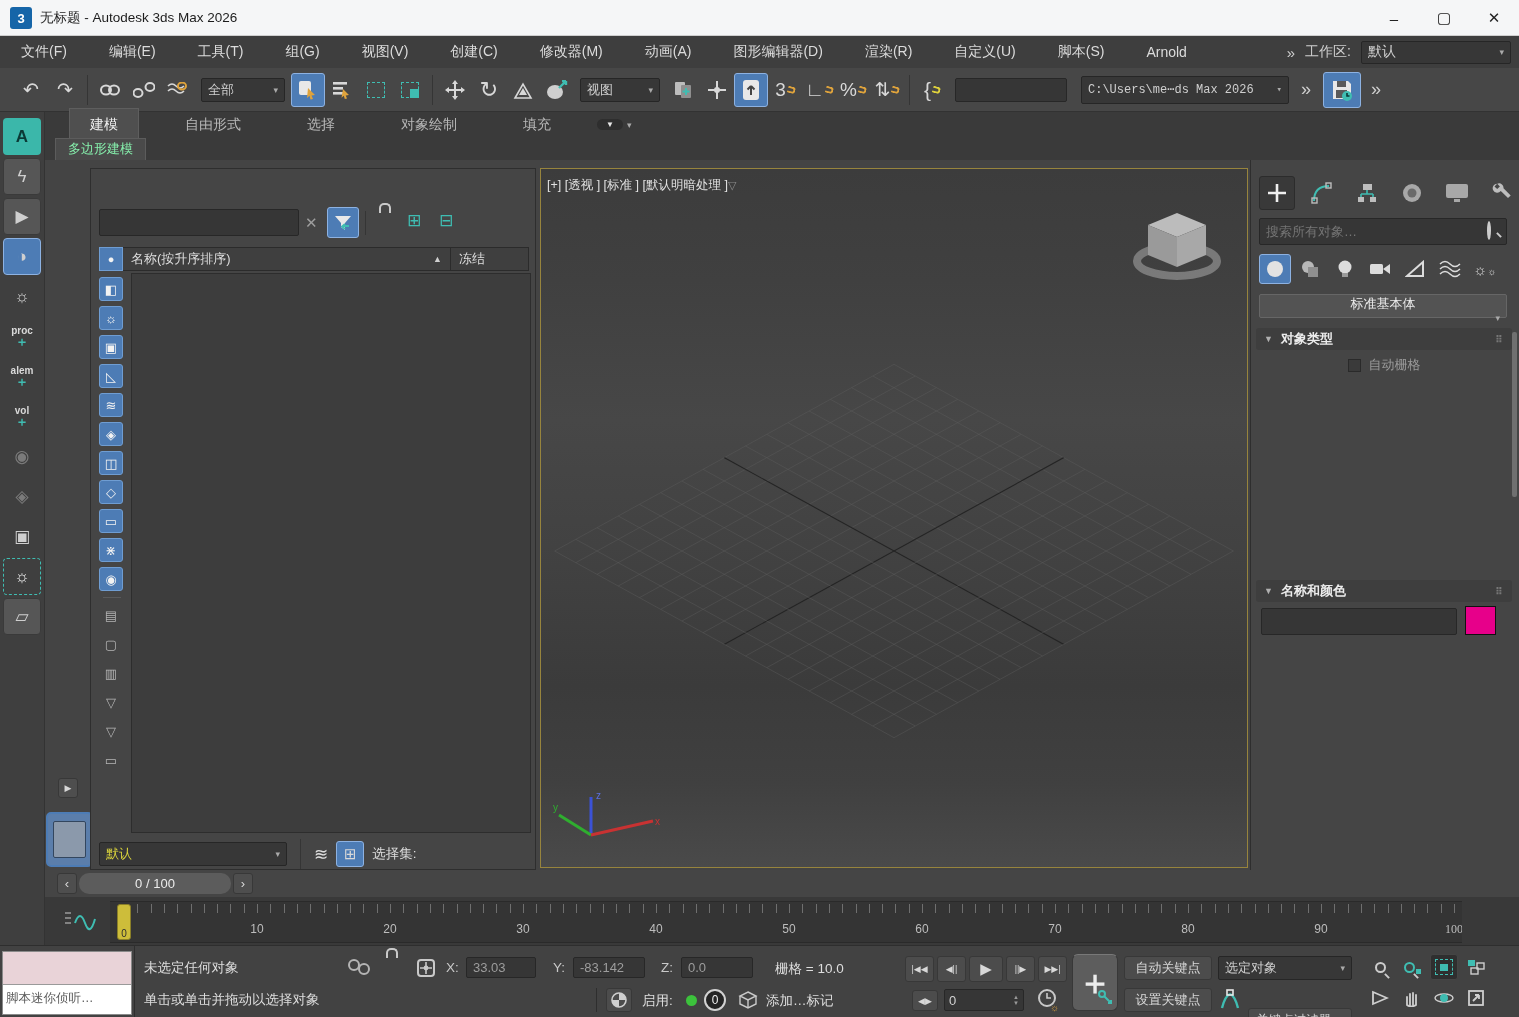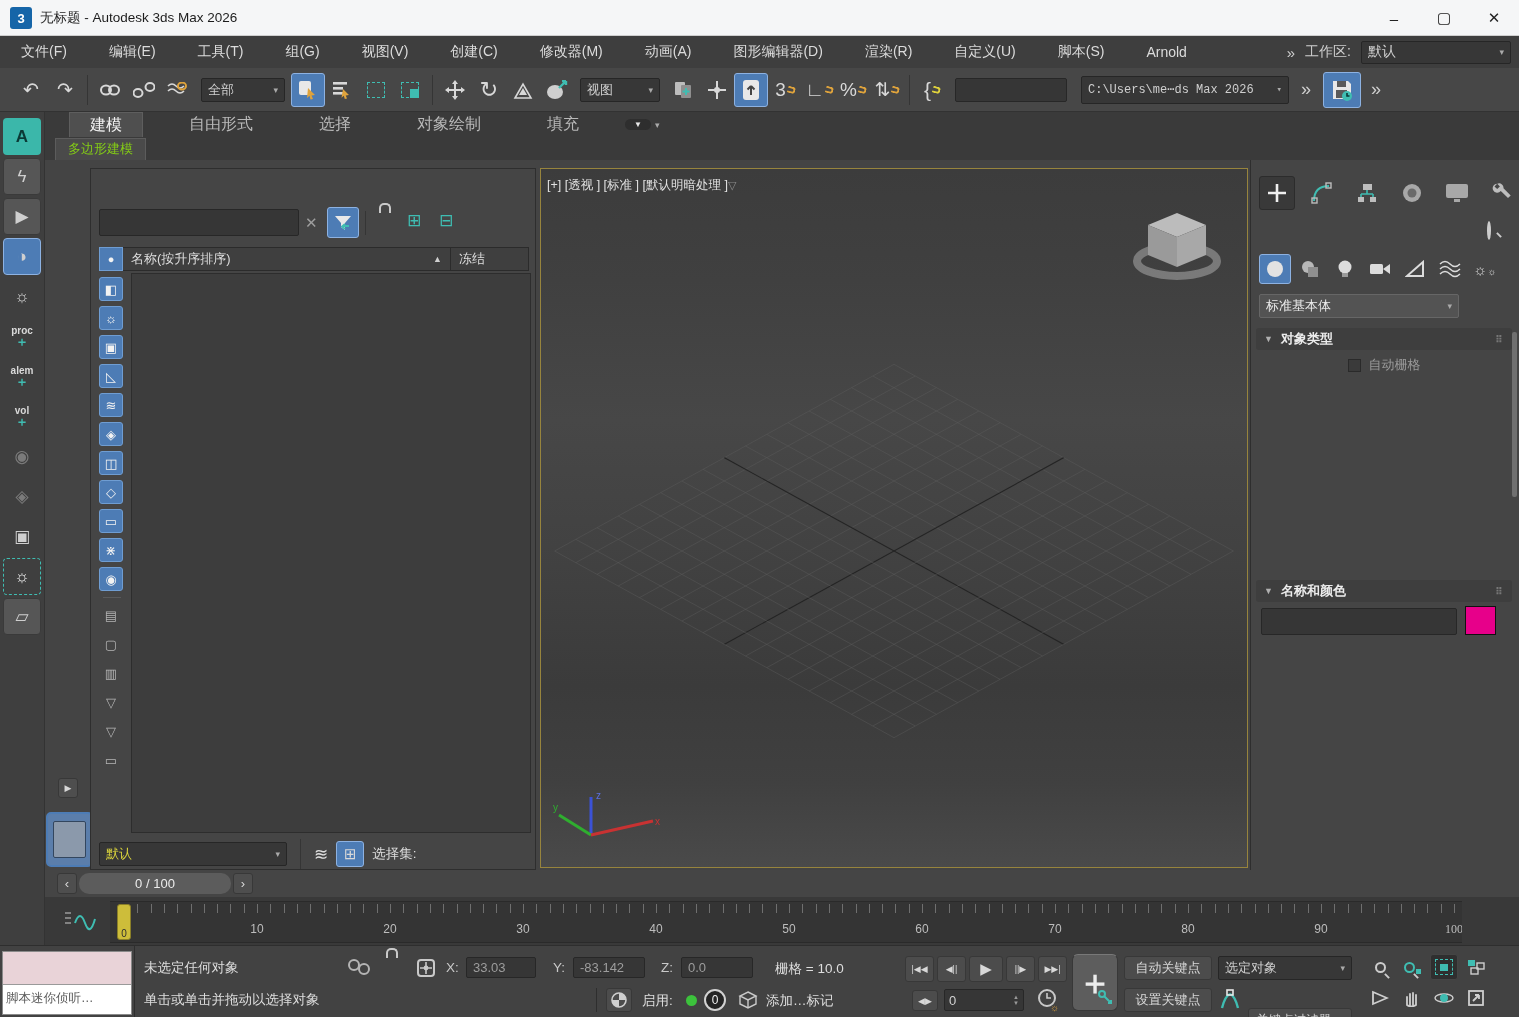--- a/index.html
+++ b/index.html
@@ -21,23 +21,23 @@
   #titlebar{left:0;top:0;width:1519px;height:36px;background:#f5f6f7;color:#1c1c1c;border-bottom:1px solid #cfcfcf;}
   .winbtn{width:50px;height:36px;display:flex;align-items:center;justify-content:center;font-size:15px;color:#222;}
   
   #menubar{left:0;top:36px;width:1519px;height:32px;background:#3e3e3e;font-size:14px;}
   .menu-item{padding:0 21px;height:32px;display:flex;align-items:center;color:#dcdcdc;}
   
   #toolbar{left:0;top:68px;width:1519px;height:44px;background:#474747;border-bottom:1px solid #323232;padding-left:14px;}
   .hook{display:inline-block;width:7px;height:8px;border:2px solid #dfa33c;border-bottom:0;border-radius:4px 4px 0 0;transform:rotate(105deg);margin-left:2px;}
   
   #ribbon{left:45px;top:112px;width:1474px;height:48px;background:#3a3a3a;}
-  .rtab{padding:8px 20px;height:25px;display:flex;align-items:center;color:#b8b8b8;font-size:16px;}
+  .rtab{padding:16px 20px;height:25px;display:flex;align-items:center;color:#b8b8b8;font-size:14px;}
   .rtab.active{background:#4f4f4f;color:#f0f0f0;border:1px solid #5e5e5e;border-bottom:none;}
-  .subtab{background:#4a4a4a;border:1px solid #5c5c5c;border-bottom:none;color:#84cc16;padding:0 12px;height:22px;display:flex;align-items:center;font-size:13px;}
+  .subtab{background:#4a4a4a;border:1px solid #5c5c5c;border-bottom:none;color:#86efac;padding:0 12px;height:22px;display:flex;align-items:center;font-size:13px;}
   
   #leftbar{left:0;top:112px;width:45px;height:833px;background:#3f3f3f;border-right:1px solid #333;display:flex;flex-direction:column;align-items:center;padding-top:6px;gap:3px;}
   .lb{width:38px;height:37px;display:flex;flex-direction:column;align-items:center;justify-content:center;border-radius:4px;color:#cfcfcf;font-size:17px;}
   .lb.teal{color:#0b3a36;background:#3bb7aa;font-weight:bold;}
   .lb.win{background:#565656;border:1px solid #3a3a3a;}
   .lb.active{background:#4d7cb5;border:1px solid #8db2e2;}
   .lb.disabled{opacity:.42;}
   .lb.dashedbtn{border:1px dashed #3fbdb2;color:#e8e8e8;}
   .lb .tt{font-size:10px;font-weight:bold;line-height:10px;color:#d9d9d9;}
   .lb .pp{font-size:13px;line-height:11px;color:#3fbdb2;font-weight:bold;}
@@ -448,20 +448,21 @@
             <rect x="1" y="2" width="22" height="14" rx="2" fill="#a8a8a8"></rect>
             <rect x="9" y="17" width="6" height="3" fill="#a8a8a8"></rect>
           </svg>
         </div>
       <div class="ctab">
           <svg width="24" height="24">
             <path d="M8 3 a5 5 0 1 0 4 8 l8 8 3-3 -8-8 a5 5 0 0 0 -7-5 l3 3 -3 3 -3-3 Z" fill="#bdbdbd" transform="scale(0.9)"></path>
           </svg>
         </div>
     </div>
+    <input class="abs field" style="left: 8px; top: 58px; width: 248px; height: 27px; color: rgb(143, 143, 143);" placeholder="搜索所有对象…">
     <div class="abs" style="left:236px;top:63px;"><span class="magnifier"></span></div>
     <div class="abs flex" style="left:8px;top:94px;gap:3px;">
       <div class="cat active">
           <svg width="20" height="20">
             <circle cx="10" cy="10" r="8" fill="#e2e2e2"></circle>
           </svg>
         </div>
       <div class="cat">
           <svg width="20" height="20">
             <circle cx="8" cy="8" r="6" fill="#b8b8b8"></circle>
@@ -487,21 +488,21 @@
         </div>
       <div class="cat">
           <svg width="22" height="18">
             <path d="M1 4 q5 -5 10 0 t10 0 M1 9 q5 -5 10 0 t10 0 M1 14 q5 -5 10 0 t10 0" fill="none" stroke="#dcdcdc" stroke-width="1.5"></path>
           </svg>
         </div>
       <div class="cat">
           <span style="color:#dcdcdc;font-size:15px;">☼<span style="font-size:10px;">☼</span></span>
         </div>
     </div>
-    <div class="abs dd" style="left:8px;top:134px;width:200px;height:24px;background:#535353;border-color:#666;">
+    <div class="abs dd" style="left:8px;top:134px;width:248px;height:24px;background:#535353;border-color:#666;flex-direction:column;">
       <span style="color:#ececec;">标准基本体</span>
       <span class="caret">▾</span>
     </div>
     <div class="abs rollhead" style="left:5px;top:168px;width:256px;">
       <span class="arr">▼</span>
       <span>对象类型</span>
       <span class="dots">⠿</span>
     </div>
     <div class="abs flex" style="left:0;top:196px;width:266px;justify-content:center;gap:8px;">
       <span style="width:13px;height:13px;background:#3a3a3a;border:1px solid #2a2a2a;display:inline-block;"></span>

